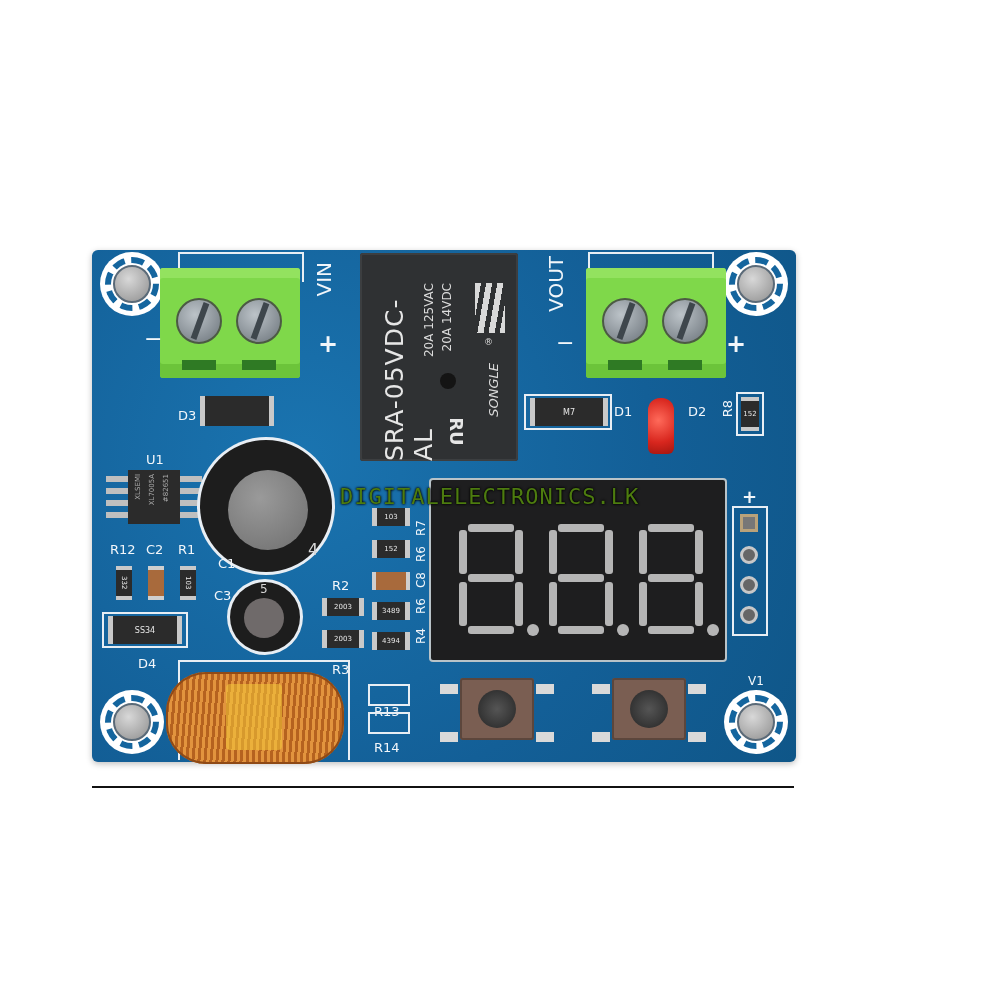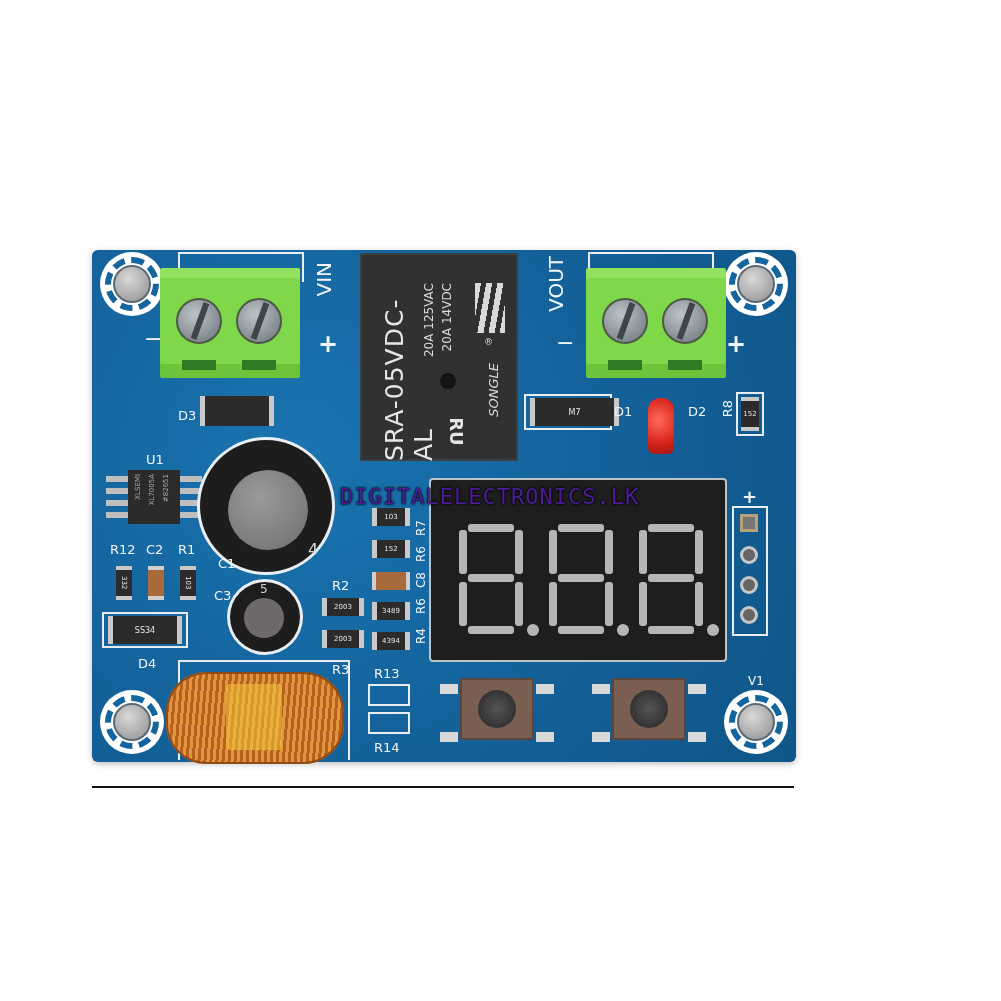--- a/index.html
+++ b/index.html
@@ -34,21 +34,21 @@
   .seg.h{width:46px;height:8px;left:11px;}
   .seg.v{width:8px;height:44px;}
   .dp{position:absolute;width:12px;height:12px;border-radius:50%;background:#d0d0d0;opacity:.85;}
   .smd{background:#2b2b2b;border-left:5px solid #c9c9c9;border-right:5px solid #c9c9c9;
         color:#e8e8e8;font-size:8px;display:flex;align-items:center;justify-content:center;box-sizing:border-box;}
   .cap-ceramic{background:#a86a3c;border-left:4px solid #cfcfcf;border-right:4px solid #cfcfcf;box-sizing:border-box;}
   .button{width:74px;height:62px;background:#7a5e52;border-radius:3px;box-shadow:inset 0 0 0 2px #5c463c;
         display:flex;align-items:center;justify-content:center;}
   .button .cap{width:38px;height:38px;border-radius:50%;background:radial-gradient(circle,#555 0%,#333 70%);}
   .btn-leg{position:absolute;width:18px;height:10px;background:#d9d9d9;}
-  .watermark{left:340px;top:484px;font-family:"DejaVu Sans Mono",monospace;font-size:22px;color:#4c1d95;
+  .watermark{left:340px;top:484px;font-family:"DejaVu Sans Mono",monospace;font-size:22px;color:#4d7c0f;
         letter-spacing:1px;text-shadow:0 0 2px #000,0 0 3px #000;z-index:20;}
   .baseline{left:92px;top:786px;width:702px;height:2px;background:#111;}
 </style>
 </head>
 <body>
 
 <div class="abs watermark">DIGITALELECTRONICS.LK</div>
 
 <div class="abs pcb"></div>
 
@@ -95,21 +95,21 @@
   <div class="screw" style="left:16px;"></div>
   <div class="screw" style="left:76px;"></div>
   <div class="slot" style="left:22px;"></div>
   <div class="slot" style="left:82px;"></div>
 </div>
 <div class="abs silk" style="left:544px;top:256px;font-size:20px;writing-mode:vertical-rl;transform:rotate(180deg);">VOUT</div>
 <div class="abs silk" style="left:556px;top:330px;font-size:22px;">−</div>
 <div class="abs silk" style="left:726px;top:330px;font-size:24px;font-weight:bold;">+</div>
 
 <div class="abs silkbox" style="left:524px;top:394px;width:88px;height:36px;"></div>
-<div class="abs smd" style="left:530px;top:398px;width:89px;height:28px;">M7</div>
+<div class="abs smd" style="left:530px;top:398px;width:78px;height:28px;">M7</div>
 <div class="abs silk" style="left:614px;top:404px;font-size:13px;">D1</div>
 <div class="abs" style="left:648px;top:398px;width:26px;height:56px;border-radius:12px 12px 6px 6px;background:radial-gradient(circle at 40% 40%,#ff6a5a,#d8261e 60%,#a3160f);"></div>
 <div class="abs silk" style="left:688px;top:404px;font-size:13px;">D2</div>
 <div class="abs silk" style="left:720px;top:400px;font-size:13px;writing-mode:vertical-rl;transform:rotate(180deg);">R8</div>
 <div class="abs silkbox" style="left:736px;top:392px;width:28px;height:44px;"></div>
 <div class="abs smd" style="left:741px;top:397px;width:18px;height:34px;border-left:none;border-right:none;border-top:4px solid #c9c9c9;border-bottom:4px solid #c9c9c9;font-size:7px;">152</div>
 
 <div class="abs silk" style="left:146px;top:452px;font-size:13px;">U1</div>
 <div class="abs" style="left:128px;top:470px;width:52px;height:54px;background:#2b2b2b;">
   <div class="abs" style="left:6px;top:4px;font-size:7px;color:#aaa;writing-mode:vertical-rl;transform:rotate(180deg);">XLSEMI</div>
@@ -208,21 +208,21 @@
 <div class="abs button" style="left:612px;top:678px;">
     <div class="cap"></div>
   </div>
 <div class="btn-leg" style="left:592px;top:684px;"></div>
 <div class="btn-leg" style="left:688px;top:684px;"></div>
 <div class="btn-leg" style="left:592px;top:732px;"></div>
 <div class="btn-leg" style="left:688px;top:732px;"></div>
 
 <div class="abs silk" style="left:748px;top:674px;font-size:12px;">V1</div>
 
-<div class="abs silk" style="left:374px;top:666px;font-size:13px;">R13</div>
+<div class="abs silk" style="left:374px;top:704px;font-size:13px;">R13</div>
 <div class="abs silkbox" style="left:368px;top:684px;width:42px;height:22px;"></div>
 <div class="abs silkbox" style="left:368px;top:712px;width:42px;height:22px;"></div>
 <div class="abs silk" style="left:374px;top:740px;font-size:13px;">R14</div>
 
 <div class="abs silkbox" style="left:178px;top:660px;width:172px;height:100px;border-bottom:none;"></div>
 <div class="abs silk" style="left:332px;top:662px;font-size:13px;">R3</div>
 <div class="abs" style="left:166px;top:672px;width:178px;height:92px;border-radius:40px;
      background:repeating-linear-gradient(95deg,#e2943e 0 3px,#b5621f 3px 6px);box-shadow:inset 0 0 0 2px #8f4a16;">
   <div class="abs" style="left:60px;top:12px;width:56px;height:66px;background:rgba(242,198,56,.55);border-radius:4px;"></div>
 </div>

